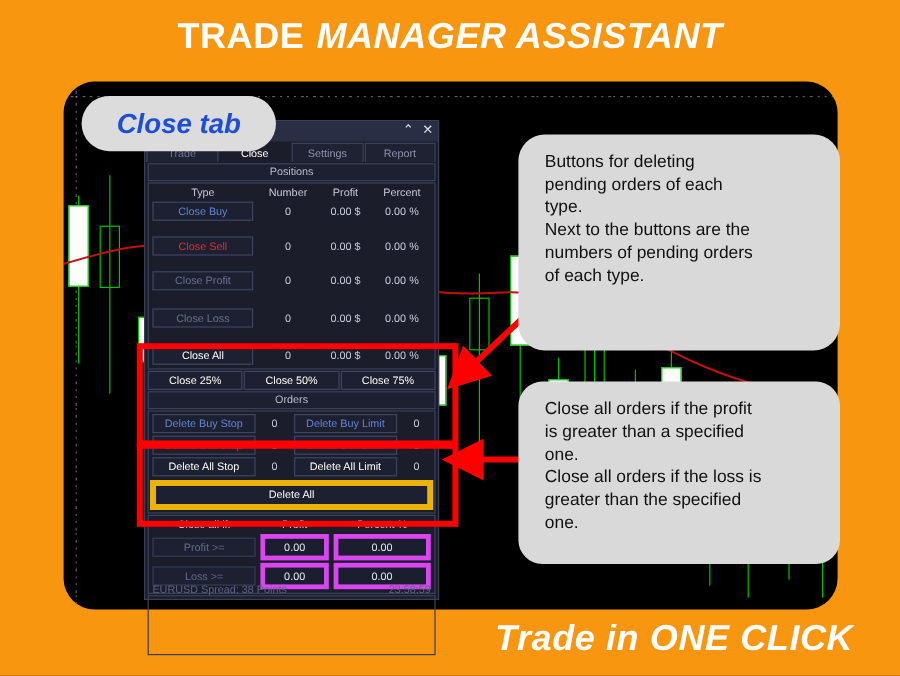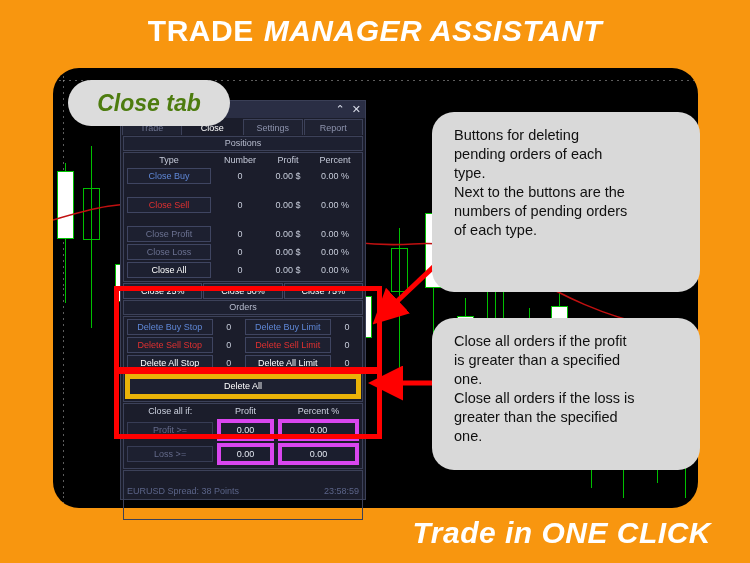--- a/index.html
+++ b/index.html
@@ -268,21 +268,21 @@
   }
   .callout div { white-space: nowrap; }
   #badge-close-tab {
     position: absolute;
     left: 68px;
     top: 80px;
     width: 162px;
     height: 46px;
     background: #dcdcdc;
     border-radius: 24px;
-    color: #4d7c0f;
+    color: #1d4ed8;
     font-size: 23px;
     font-style: italic;
     font-weight: bold;
     display: flex;
     align-items: center;
     justify-content: center;
   }
   svg.arrow-layer {
     position: absolute;
     left: 0; top: 0;
@@ -389,21 +389,21 @@
           </tr>
           <tr>
             <td style="padding: 1px 2px;">
               <div class="btn dim">Close Profit</div>
             </td>
             <td class="val-normal">0</td>
             <td class="val-normal">0.00 $</td>
             <td class="val-normal">0.00 %</td>
           </tr>
           <tr>
-            <td style="padding: 1px 2px;">
+            <td style="padding: 14px 2px;">
               <div class="btn dim">Close Loss</div>
             </td>
             <td class="val-loss">0</td>
             <td class="val-loss">0.00 $</td>
             <td class="val-loss">0.00 %</td>
           </tr>
           <tr>
             <td style="padding: 1px 2px;">
               <div class="btn white">Close All</div>
             </td>
@@ -517,21 +517,21 @@
 </svg>
 
 <div class="callout" id="callout-0" style="left:432px; top:112px; width:268px; height:180px;">
     <div>Buttons for deleting</div>
     <div>pending orders of each</div>
     <div>type.</div>
     <div>Next to the buttons are the</div>
     <div>numbers of pending orders</div>
     <div>of each type.</div>
   </div>
-<div class="callout" id="callout-1" style="left:432px; top:318px; width:268px; height:152px;">
+<div class="callout" id="callout-1" style="left:432px; top:318px; width:268px; height:152px;border-radius:20px;">
     <div>Close all orders if the profit</div>
     <div>is greater than a specified</div>
     <div>one.</div>
     <div>Close all orders if the loss is</div>
     <div>greater than the specified</div>
     <div>one.</div>
   </div>
 
 <div id="badge-close-tab">
   <span>Close tab</span>

